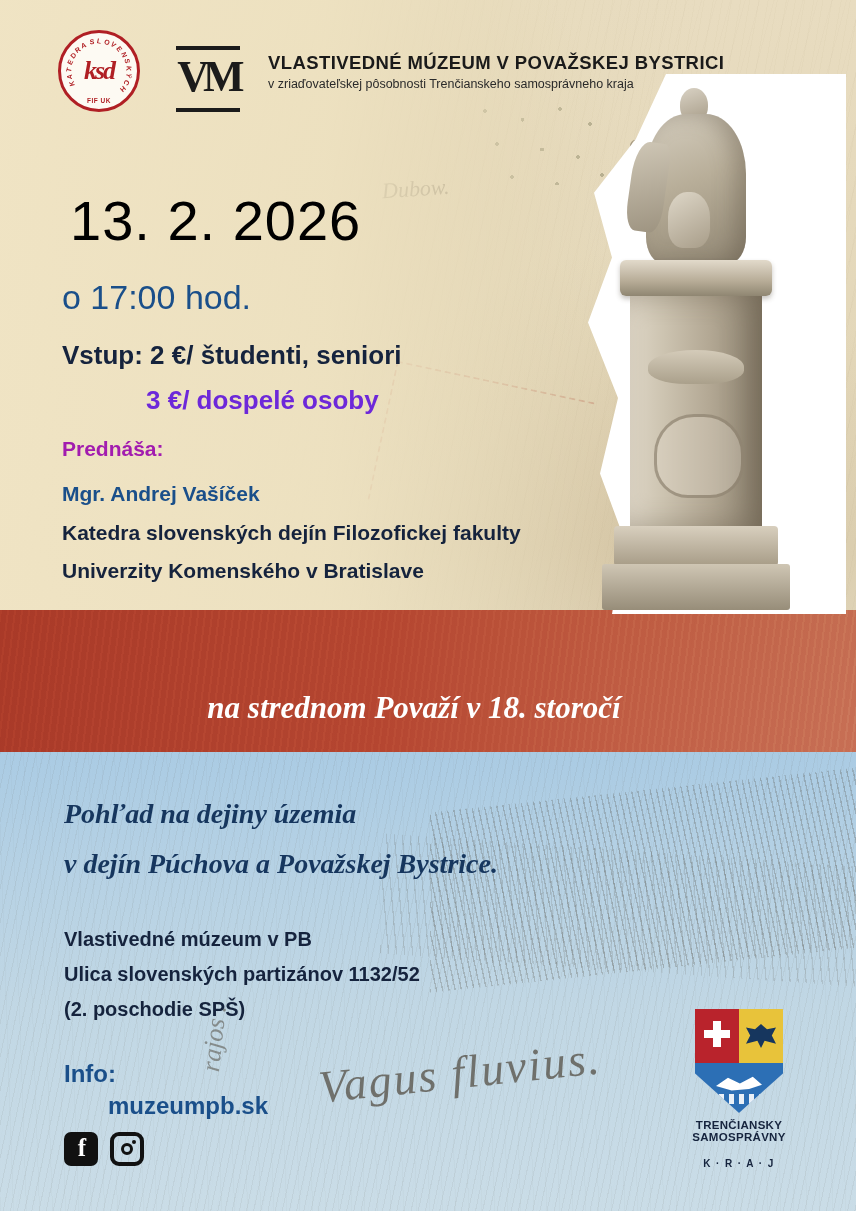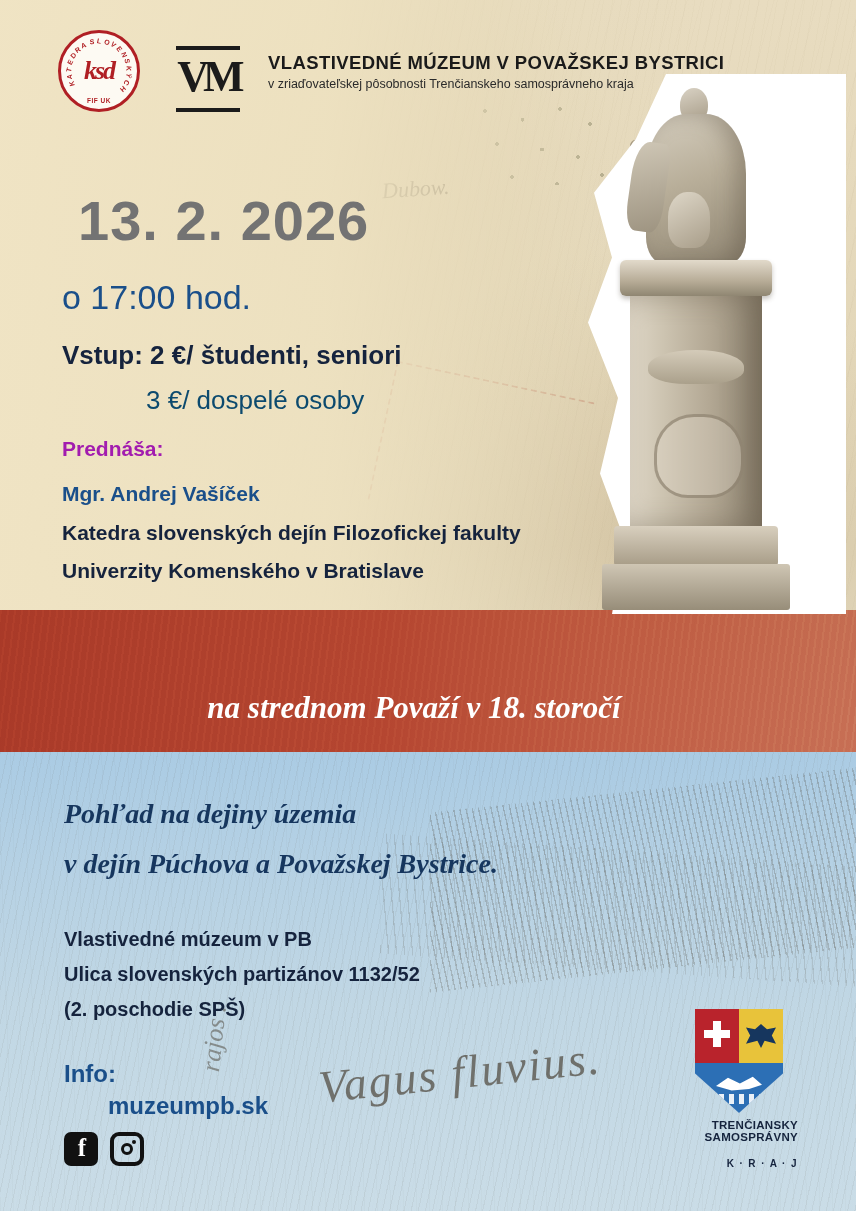--- a/index.html
+++ b/index.html
@@ -272,46 +272,46 @@
   .st-base2 {
     position: absolute; left: 8px; top: 482px;
     width: 188px; height: 46px;
     background: linear-gradient(180deg,#cfc6b4,#978d79);
     border-radius: 3px;
   }
 
   
   .date {
     position: absolute;
-    left: 78px; top: 188px;
+    left: 70px; top: 188px;
     font-size: 56px;
-    font-weight: 700;
-    color: #737373;
+    font-weight: 400;
+    color: #000000;
     letter-spacing: 1px;
   }
   .time {
     position: absolute;
     left: 62px; top: 278px;
     font-size: 34px;
     color: #1a4f8a;
     font-weight: 400;
   }
   .price1 {
     position: absolute;
     left: 62px; top: 340px;
     font-size: 26px;
     font-weight: bold;
     color: #15233d;
   }
   .price2 {
     position: absolute;
     left: 146px; top: 385px;
     font-size: 26px;
-    font-weight: normal;
-    color: #0c4a6e;
+    font-weight: bold;
+    color: #6d28d9;
   }
   .lecturer-label {
     position: absolute;
     left: 62px; top: 437px;
     font-size: 21px;
     font-weight: bold;
     color: #a21caf;
   }
   .lecturer-name {
     position: absolute;
@@ -466,21 +466,21 @@
     width: 4px; height: 4px;
     border-radius: 50%;
     background: #111;
   }
 
   
   .tsk {
     position: absolute;
     right: 58px; bottom: 42px;
     width: 118px;
-    text-align: right;
+    text-align: center;
   }
   .crest {
     width: 88px; height: 104px;
     margin: 0 auto;
     position: relative;
   }
   .crest-shape {
     position: absolute; inset: 0;
     background: #f2f2f2;
     clip-path: polygon(0% 0%, 100% 0%, 100% 62%, 50% 100%, 0% 62%);

